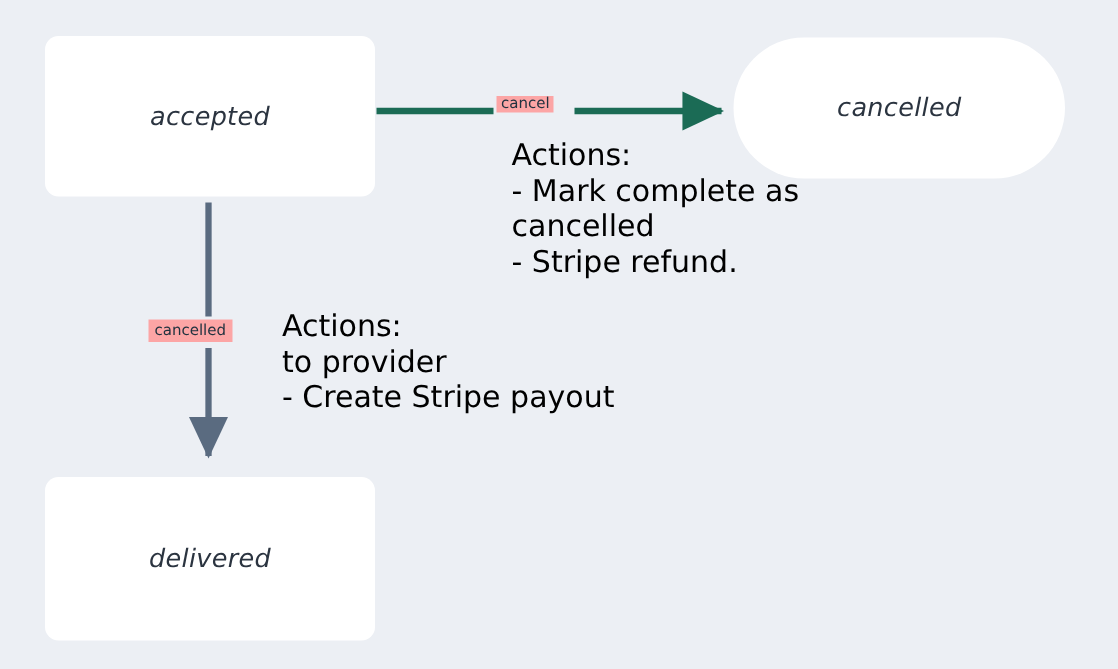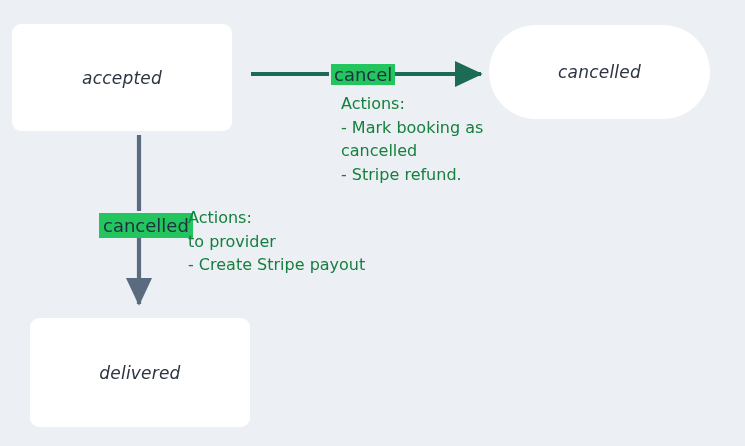--- a/index.html
+++ b/index.html
@@ -34,21 +34,21 @@
     font-style: italic;
     font-size: 17px;
     color: #2b3440;
     letter-spacing: 0.2px;
     white-space: nowrap;
   }
   .node-rect { border-radius: 9px; }
   .node-pill { border-radius: 999px; }
 
   #node-accepted {
-    left: 12px;  top: 24px;
+    left: 30px;  top: 24px;
     width: 220px; height: 107px;
   }
   #node-delivered {
     left: 30px;  top: 318px;
     width: 220px; height: 109px;
   }
   #node-cancelled {
     left: 489px; top: 25px;
     width: 221px; height: 94px;
   }
@@ -58,39 +58,39 @@
     position: absolute;
     left: 0; top: 0;
     width: 745px; height: 446px;
     pointer-events: none;
     overflow: visible;
   }
 
   
   .edge-label {
     position: absolute;
-    font-size: 18px;
+    font-size: 10px;
     color: #21323f;
     white-space: nowrap;
-    background: #22c55e;
+    background: #fca5a5;
     padding: 0 3px;
   }
   #label-cancel {
     left: 331px; top: 64px;
   }
   #label-complete {
     left: 99px; top: 213px;
     padding: 2px 4px;
   }
 
   
   .actions {
     position: absolute;
-    color: #15803d;
-    font-size: 16px;
+    color: #000000;
+    font-size: 20px;
     line-height: 23.5px;
     white-space: nowrap;
   }
   #actions-cancel {
     left: 341px; top: 92px;
   }
   #actions-complete {
     left: 188px; top: 206px;
   }
   .actions div { white-space: nowrap; }
@@ -129,21 +129,21 @@
   <div class="node node-rect" id="node-delivered">
     <span class="node-label">delivered</span>
   </div>
 
   <div class="edge-label" id="label-cancel">cancel</div>
 
   <div class="edge-label" id="label-complete">cancelled</div>
 
   <div class="actions" id="actions-cancel">
     <div>Actions:</div>
-    <div>- Mark booking as</div>
+    <div>- Mark complete as</div>
     <div>cancelled</div>
     <div>- Stripe refund.</div>
   </div>
 
   <div class="actions" id="actions-complete">
     <div>Actions:</div>
     <div>to provider</div>
     <div>- Create Stripe payout</div>
   </div>
 

